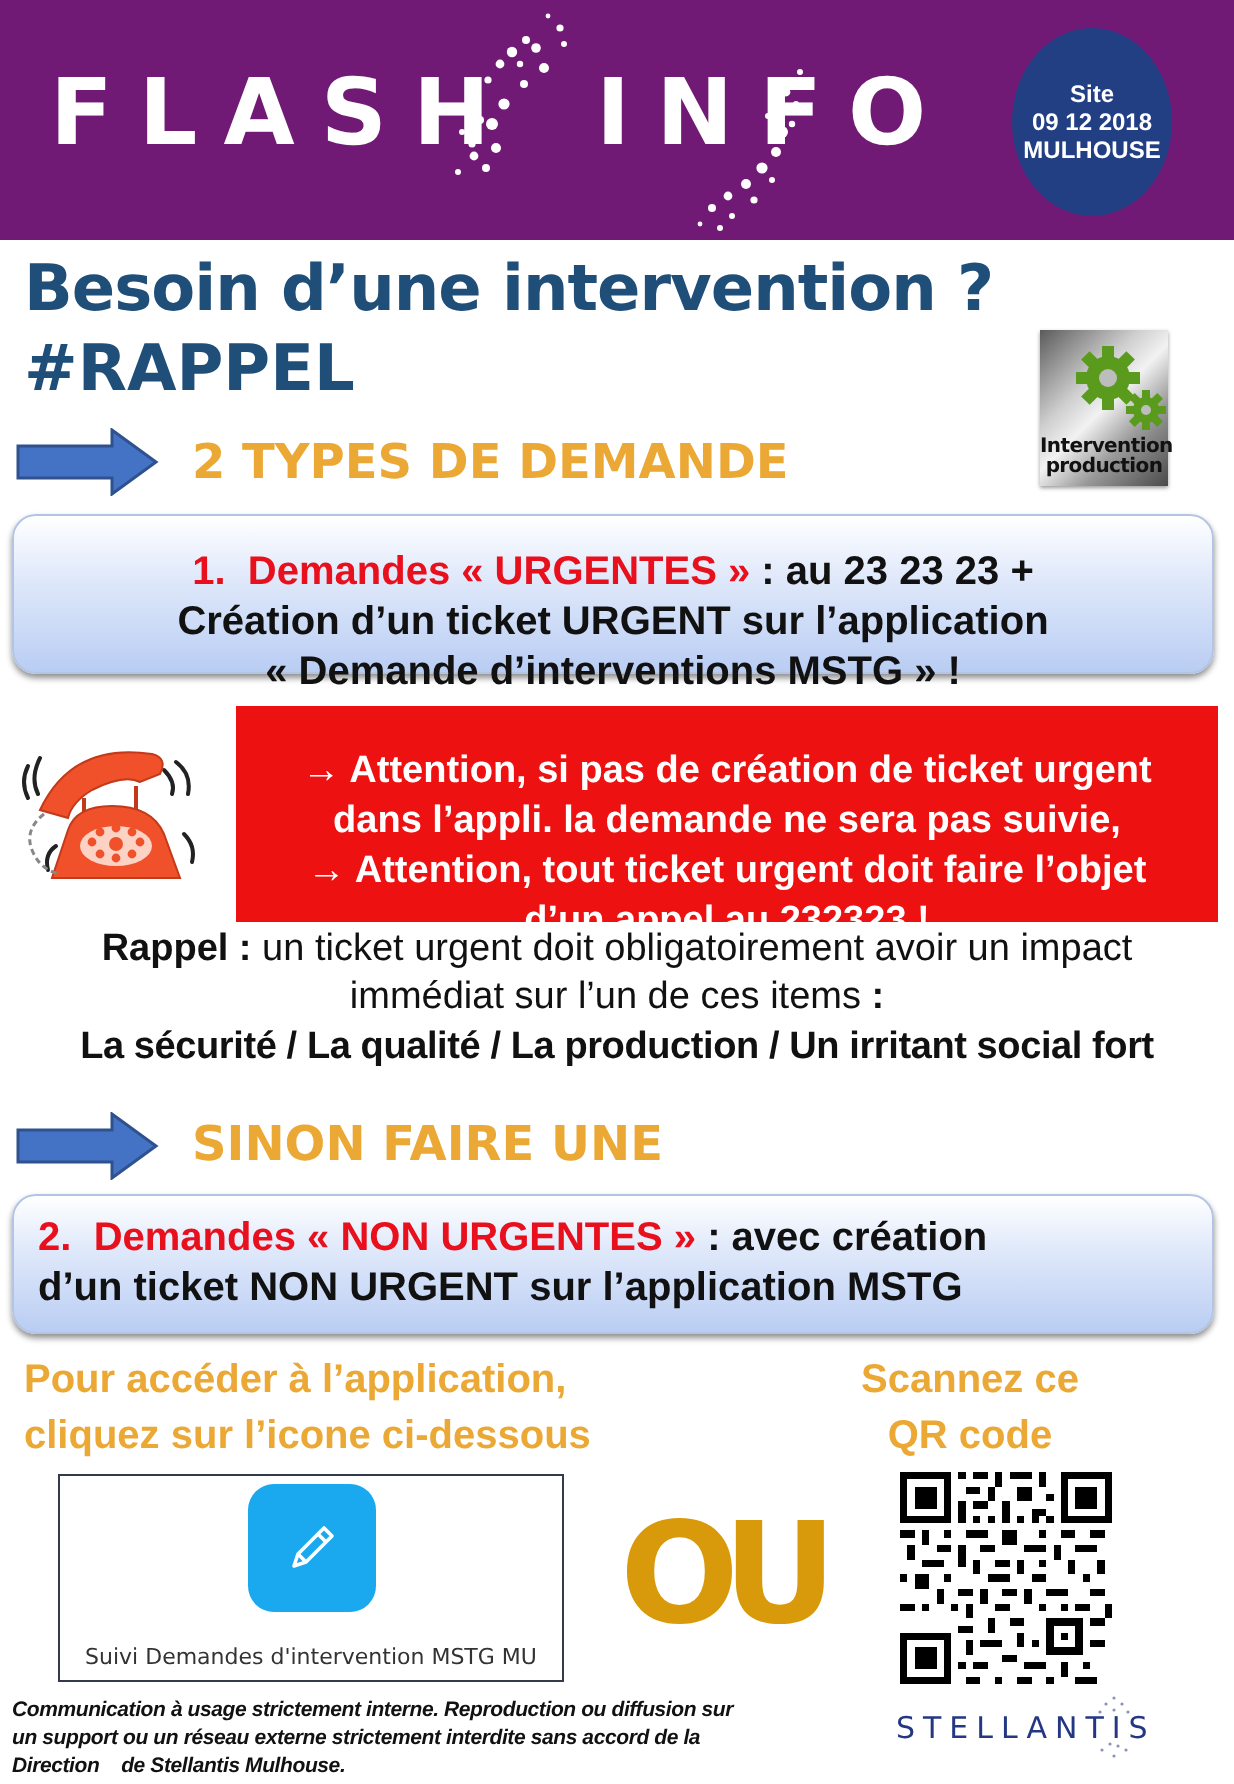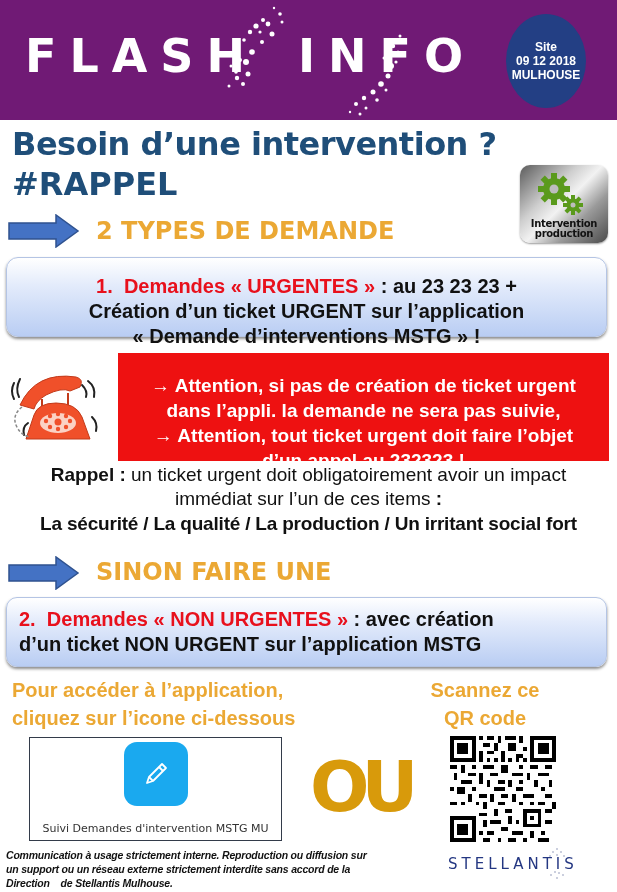--- a/index.html
+++ b/index.html
@@ -30,21 +30,21 @@
     
     .title {
       position: absolute; left: 12px; top: 124px; color: #1f4e79;
       font-family: "DejaVu Sans", sans-serif; font-weight: bold; font-size: 32px; line-height: 40px;
       letter-spacing: -0.5px;
     }
     .subtitle { position: absolute; left: 12px; top: 164px; color: #1f4e79;
       font-family: "DejaVu Sans", sans-serif; font-weight: bold; font-size: 32px; line-height: 40px; }
 
     .tech-icon {
-      position: absolute; left: 520px; top: 165px; width: 88px; height: 78px; border-radius: 10px;
+      position: absolute; left: 520px; top: 165px; width: 64px; height: 78px; border-radius: 0;
       background: linear-gradient(135deg, #5b5b5b 0%, #cfcfcf 35%, #f2f2f2 50%, #9a9a9a 70%, #4a4a4a 100%);
       box-shadow: 0 1px 2px rgba(0,0,0,0.4);
     }
     .tech-icon svg { position: absolute; left: 16px; top: 6px; }
     .tech-label {
       position: absolute; left: 0; bottom: 4px; width: 100%; text-align: center;
       font-family: "DejaVu Sans", sans-serif; font-size: 10px; line-height: 10px; color: #111; font-weight: bold;
       letter-spacing: -0.3px;
     }
 
@@ -58,21 +58,21 @@
     
     .blue-box {
       position: absolute; left: 6px; width: 601px; border-radius: 12px;
       background: linear-gradient(to bottom, #ffffff 0%, #e3ebfb 35%, #b9cdf3 100%);
       border: 1px solid #b4c4e4;
       box-shadow: 0 2px 3px rgba(0,0,0,0.45);
       font-family: "Liberation Sans", sans-serif; font-weight: bold; font-size: 20px; line-height: 25px;
       color: #111;
     }
     .box1 { top: 257px; height: 80px; text-align: center; padding-top: 16px; }
-    .box2 { top: 597px; height: 70px; text-align: left; padding-left: 12px; padding-top: 9px; border-radius: 11px; }
+    .box2 { top: 597px; height: 70px; text-align: left; padding-left: 12px; padding-top: 9px; }
     .red { color: #e8101c; }
 
     
     .phone { position: absolute; left: 6px; top: 365px; }
     .alert {
       position: absolute; left: 118px; top: 353px; width: 491px; height: 108px;
       background: #ee1111; color: #ffffff; text-align: center;
       font-family: "Liberation Sans", sans-serif; font-weight: bold; font-size: 19px; line-height: 25px;
       padding-top: 20px;
     }

